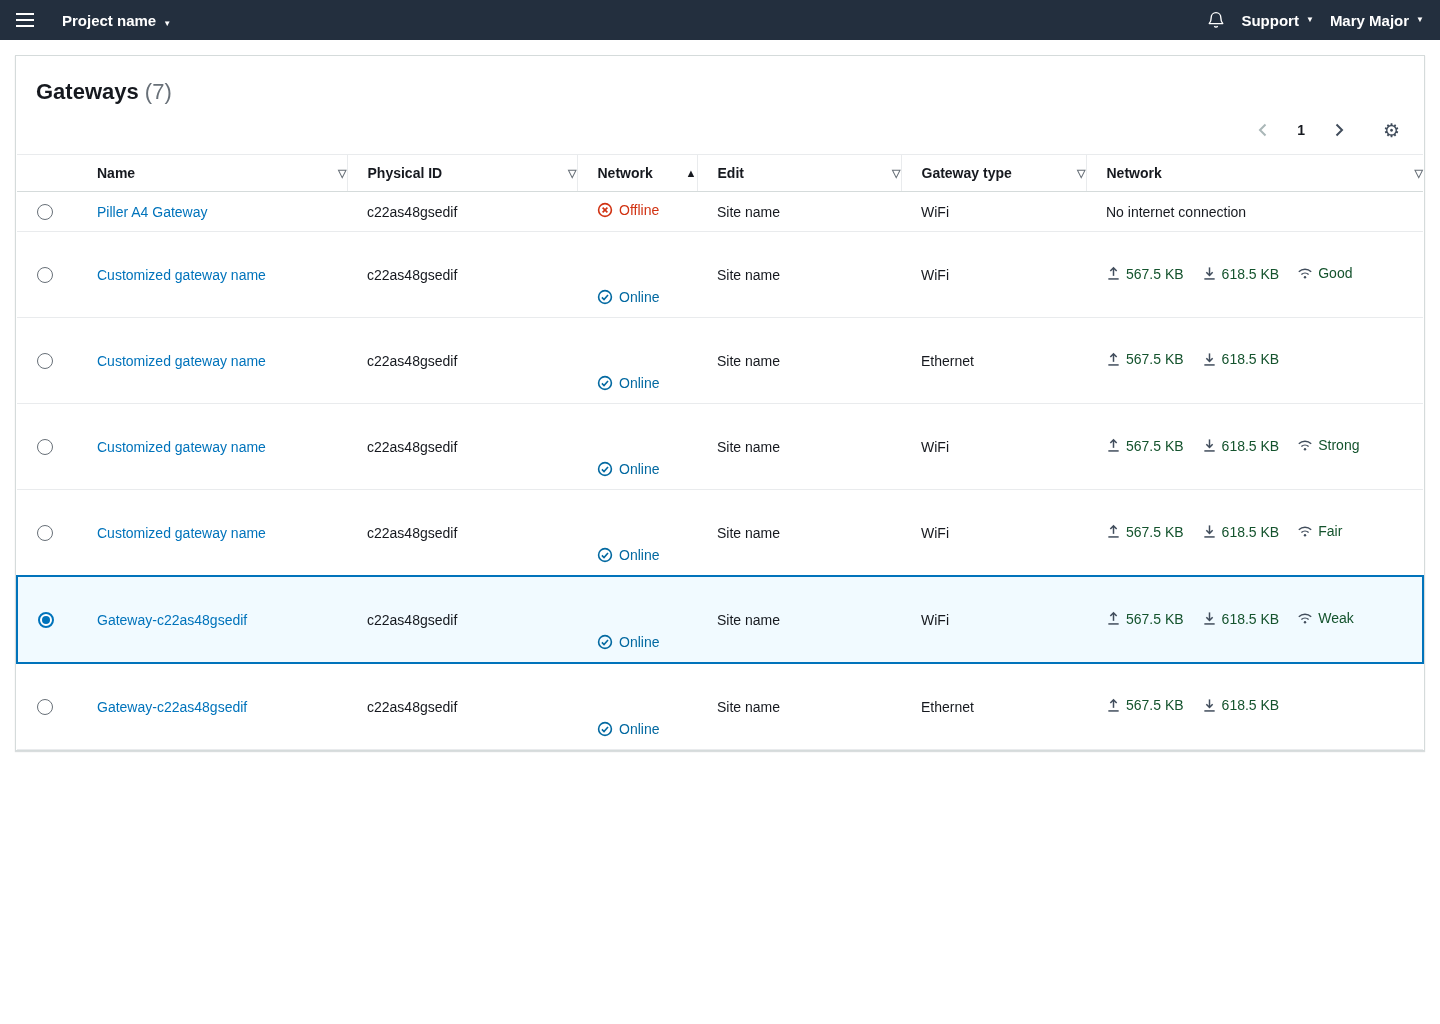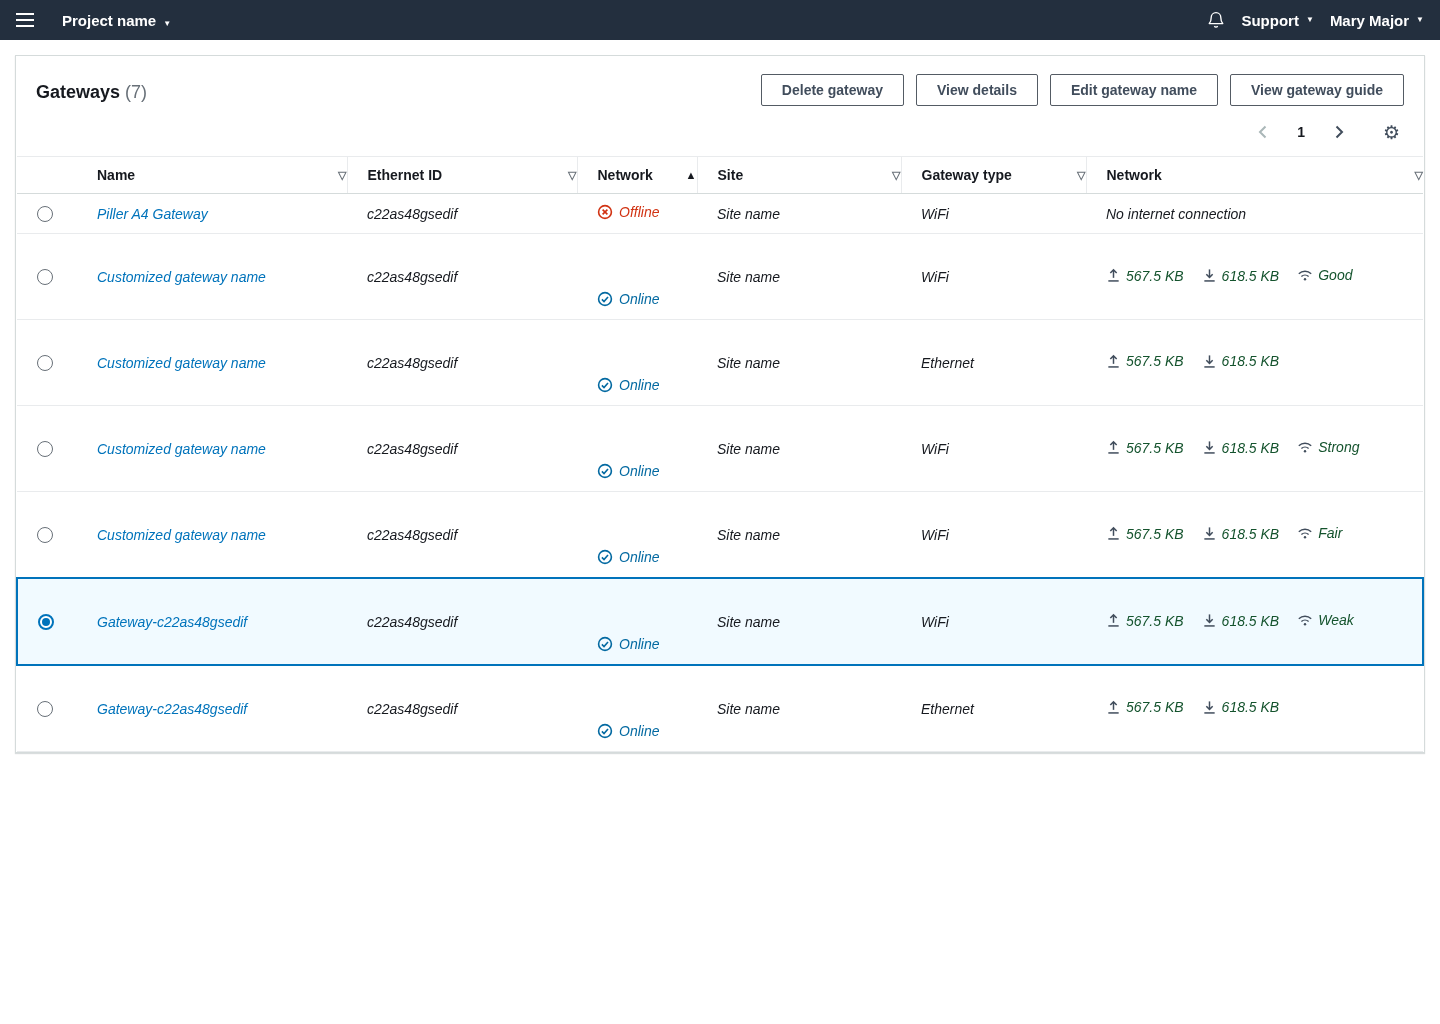--- a/index.html
+++ b/index.html
@@ -18,39 +18,39 @@
 .menu-label { font-size:15px; font-weight:700; color:#ffffff; }
 .caret { font-size:8px; margin-left:7px; position:relative; top:-1px; color:#ffffff; }
 .project-menu { margin-left:12px; cursor:pointer; display:flex; align-items:flex-end; }
 .topbar-item { display:flex; align-items:center; cursor:pointer; margin-left:16px; }
 .bell-btn { background:none; border:none; padding:0; cursor:pointer; display:flex; align-items:center; }
 
 
 .card { margin:15px; border:1px solid #d5dbdb; background:#ffffff; box-shadow:0 1px 1px 0 rgba(0,28,36,0.15); }
 .card-header { padding:18px 20px 0 20px; }
 .title-row { display:flex; align-items:flex-start; justify-content:space-between; }
-h1.page-title { margin:6px 0 0 0; font-size:18px; line-height:24px; font-weight:700;text-align:right; }
+h1.page-title { margin:6px 0 0 0; font-size:22px; line-height:24px; font-weight:700;text-align:right; }
 .page-title .count { color:#687078; font-weight:400; }
 .actions { display:flex; gap:12px; }
 .btn { background:#ffffff; border:1px solid #545b64; border-radius:2px; color:#414d5c; font-family:inherit; font-size:14px; font-weight:700; line-height:20px; padding:5px 20px; cursor:pointer; white-space:nowrap; }
 .pagination-row { display:flex; align-items:center; justify-content:flex-end; padding:14px 0 12px 0; }
 .page-btn { background:none; border:none; padding:4px 6px; margin-left:14px; cursor:pointer; color:#414d5c; font-family:inherit; font-size:14px; display:flex; align-items:center; }
 .page-btn.prev { color:#aab7b8; }
 .page-btn.current { font-weight:700; color:#16191f; }
 .settings-btn { background:none; border:none; cursor:pointer; color:#414d5c; font-size:19px; margin-left:26px; padding:0 4px; line-height:1; }
 
 
 table { width:100%; border-collapse:collapse; font-size:14px; }
 thead th { border-top:1px solid #e9ebed; border-bottom:1px solid #d5dbdb; padding:0; height:37px; font-weight:700; text-align:left; color:#16191f; }
 .th-inner { display:flex; align-items:center; justify-content:space-between; padding:0 0 0 20px; }
 thead th.sel-col .th-inner { padding:0; }
 thead th:nth-child(n+3) { border-left:1px solid #e9ebed; }
 .th-icon { font-size:11px; color:#687078; margin-left:8px; cursor:pointer; }
 .th-icon.sorted { color:#16191f; }
-tbody td { border-bottom:1px solid #e9ebed; padding:9px 20px; height:40px; vertical-align:middle;font-style:italic; }
+tbody td { border-bottom:1px solid #e9ebed; padding:9px 20px; height:40px; vertical-align:middle; }
 td.sel-cell { padding:9px 0 9px 20px; }
 a.gw-link { color:#0073bb; text-decoration:none; }
 .radio { width:16px; height:16px; border-radius:50%; border:1px solid #687078; display:inline-block; position:relative; background:#ffffff; cursor:pointer; vertical-align:middle; }
 .radio.checked { border:2px solid #0073bb; }
 .radio.checked::after { content:""; position:absolute; top:2px; left:2px; right:2px; bottom:2px; border-radius:50%; background:#0073bb; }
 tr.selected td { background:#f1faff; border-top:2px solid #0073bb; border-bottom:2px solid #0073bb; }
 tr.selected td:first-child { border-left:2px solid #0073bb; }
 tr.selected td:last-child { border-right:2px solid #0073bb; }
 .status { display:inline-flex; align-items:flex-start; gap:6px; }
 .status.online { color:#0369a1;margin-top:48px; }
@@ -94,26 +94,20 @@
   </div>
 </header>
 
 <main class="card">
   <div class="card-header">
     <div class="title-row">
       <h1 class="page-title">
         <span>Gateways</span>
         <span class="count">(7)</span>
       </h1>
-      <div class="actions">
-          <button class="btn">Delete gateway</button>
-          <button class="btn">View details</button>
-          <button class="btn">Edit gateway name</button>
-          <button class="btn">View gateway guide</button>
-        </div>
     </div>
     <div class="pagination-row">
       <button class="page-btn prev">
         <svg width="16" height="16" viewBox="0 0 16 16">
             <path d="M10.5 2.5 5 8l5.5 5.5" fill="none" stroke="currentColor" stroke-width="2"></path>
           </svg>
       </button>
       <button class="page-btn current">1</button>
       <button class="page-btn next">
         <svg width="16" height="16" viewBox="0 0 16 16">
@@ -139,33 +133,33 @@
             <div class="th-inner"></div>
           </th>
       <th>
             <div class="th-inner">
               <span>Name</span>
               <span class="th-icon">▽</span>
             </div>
           </th>
           <th>
             <div class="th-inner">
-              <span>Ethernet ID</span>
+              <span>Physical ID</span>
               <span class="th-icon">▽</span>
             </div>
           </th>
           <th>
             <div class="th-inner">
               <span>Network</span>
               <span class="th-icon sorted">▲</span>
             </div>
           </th>
           <th>
             <div class="th-inner">
-              <span>Site</span>
+              <span>Edit</span>
               <span class="th-icon">▽</span>
             </div>
           </th>
           <th>
             <div class="th-inner">
               <span>Gateway type</span>
               <span class="th-icon">▽</span>
             </div>
           </th>
           <th>

